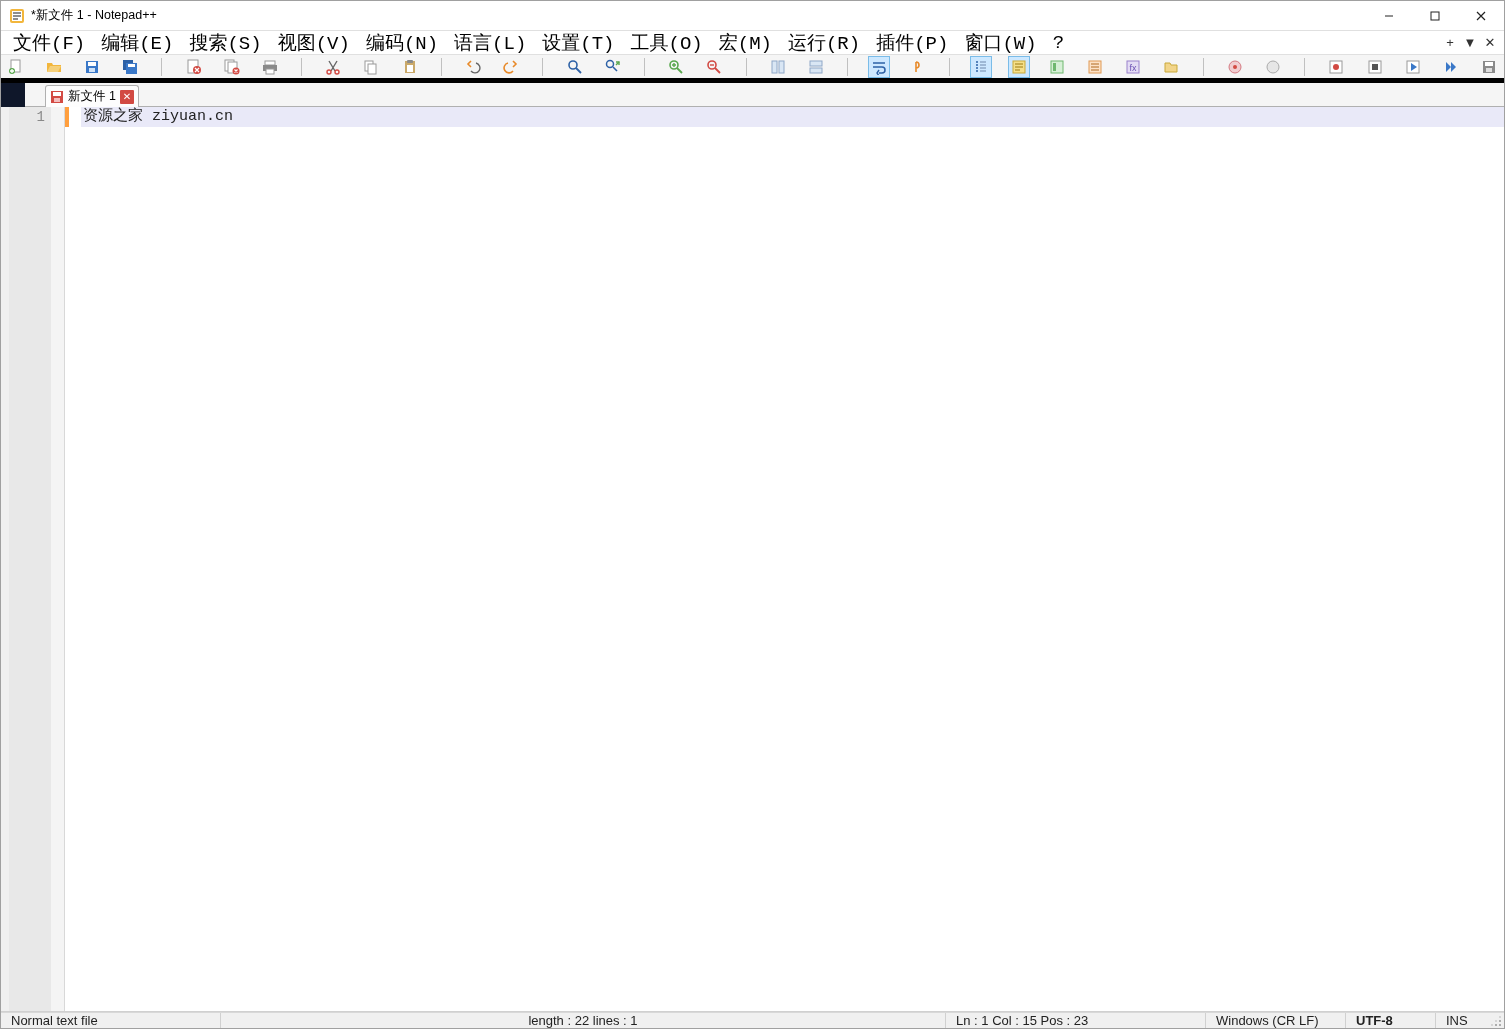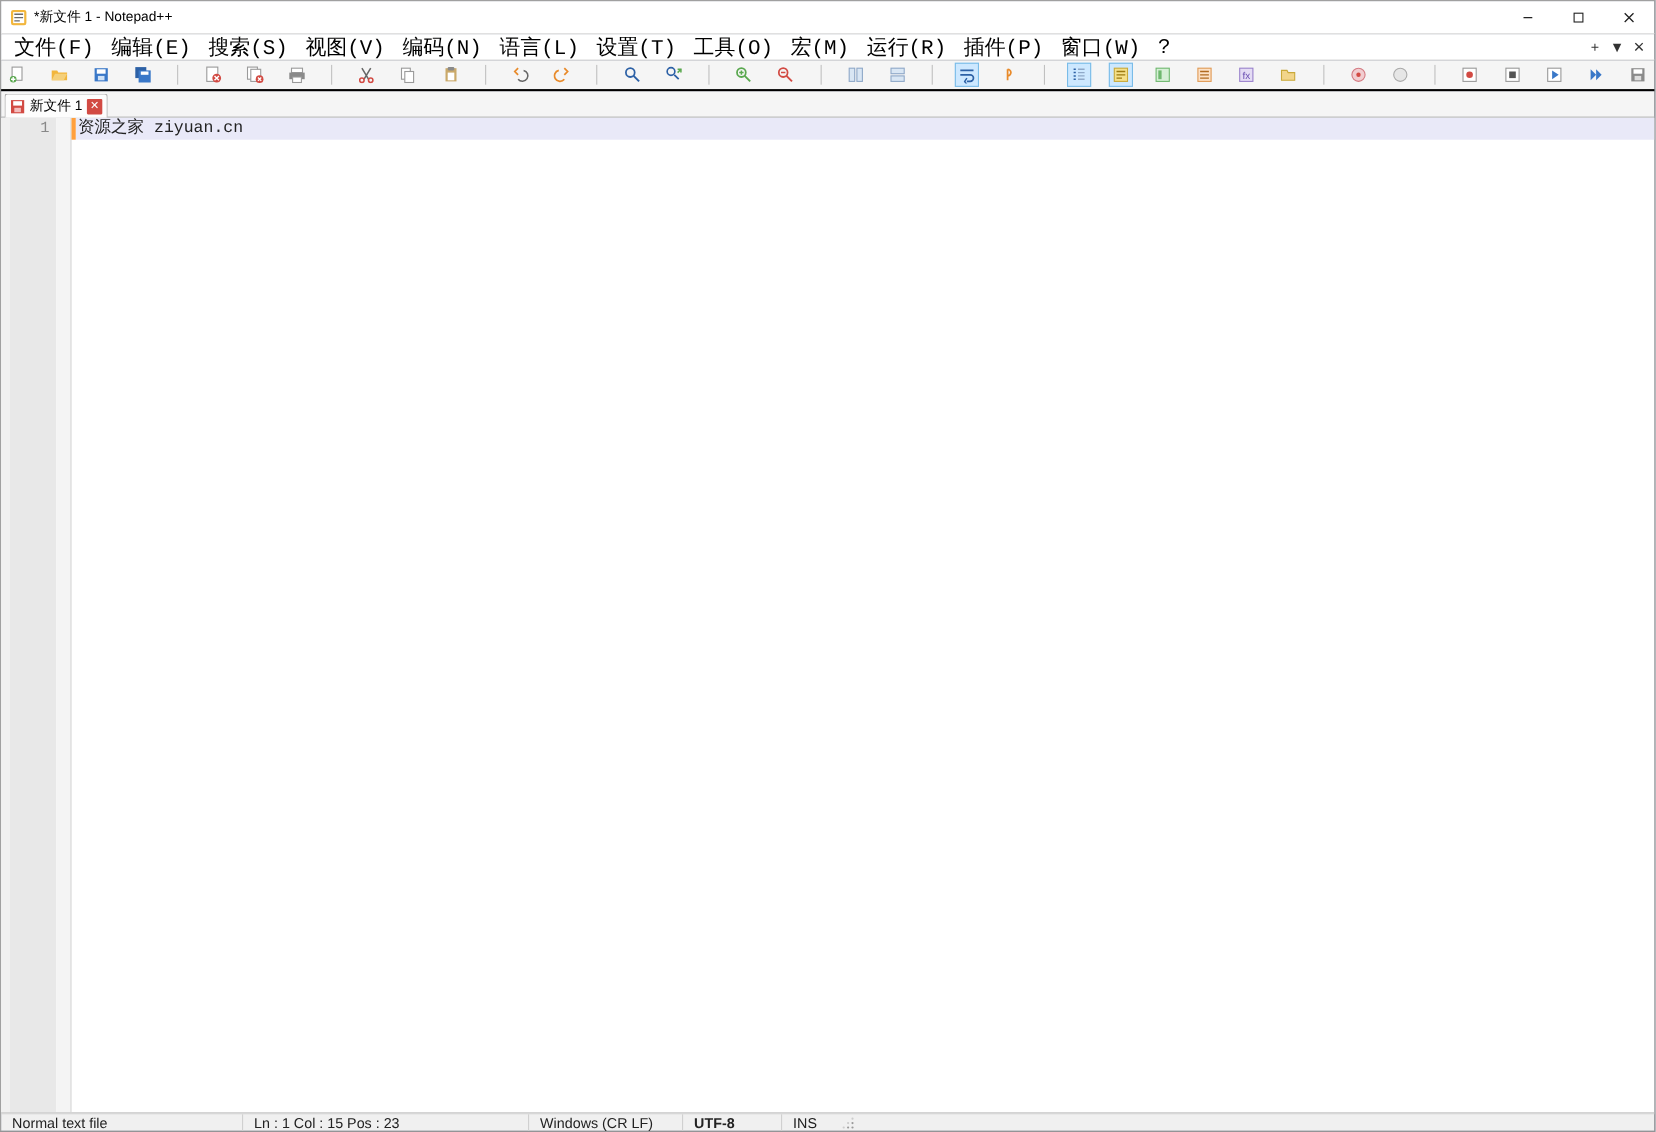--- a/index.html
+++ b/index.html
@@ -13,43 +13,43 @@
   .titlebar .title { flex: 1; font-size: 12.5px; color: #000; }
   .titlebar .win-btn { width: 46px; height: 30px; display: flex; align-items: center; justify-content: center; color: #222; }
 
   
   .menubar { display: flex; align-items: center; height: 24px; background: #fff; border-bottom: 1px solid #e0e0e0; padding: 0 4px; }
   .menubar .menu-item { padding: 2px 8px; font-size: 19px; color: #000; cursor: default; font-family: Liberation Mono, monospace; }
   .menubar .spacer { flex: 1; }
   .menubar .right-btn { width: 20px; text-align: center; color: #333; font-size: 13px; cursor: default; }
 
   
-  .toolbar { display: flex; align-items: center; height: 28px; background: #f5f5f5; border-bottom: 2px solid #000000; padding: 0 4px; gap: 16px; }
+  .toolbar { display: flex; align-items: center; height: 28px; background: #f5f5f5; border-bottom: 5px solid #000000; padding: 0 4px; gap: 16px; }
   .toolbar .tbtn { width: 24px; height: 22px; display: flex; align-items: center; justify-content: center; border: 1px solid transparent; cursor: default; }
   .toolbar .tbtn.active { background: #cde8ff; border: 1px solid #7abce8; }
   .toolbar .sep { width: 6px; height: 22px; margin: 0 2px; display:flex; align-items:center; justify-content:center; }
   .toolbar .sep::before { content:""; display:block; width:1px; height:18px; background:#c0c0c0; }
   .toolbar svg { width: 16px; height: 16px; display: block; }
 
   
-  .tabbar { display: flex; align-items: flex-end; height: 24px; background: #f5f5f5; border-bottom: 1px solid #b0b0b0; padding-left: 3px; }
+  .tabbar { display: flex; align-items: flex-end; height: 24px; background: #f5f5f5; border-bottom: 1px solid #b0b0b0; padding-left: 20px; margin-left: 24px; }
   .tab { display: flex; align-items: center; height: 22px; background: #fdfdfd; border: 1px solid #b0b0b0; border-bottom: none; border-top-left-radius: 3px; border-top-right-radius: 3px; padding: 0 4px 0 4px; font-size: 12.5px; gap: 4px; position: relative; top: 1px; }
   .tab .tab-icon { width: 14px; height: 14px; }
   .tab .tab-close { width: 14px; height: 14px; display: flex; align-items: center; justify-content: center; background:#d24a43; color:#fff; font-size:10px; line-height:1; border-radius:1px; }
 
   
   .editor-wrap { flex: 1; display: flex; background: #fff; overflow: hidden; border-bottom: 1px solid #d0d0d0; }
   .margin-strip { width: 8px; background: #f0f0f0; }
   .gutter { width: 42px; background: #e8e8e8; color: #888; text-align: right; padding-right: 6px; font-family: Consolas, "Courier New", monospace; font-size: 14px; line-height: 20px; }
   .gutter .ln { height: 20px; }
   .fold { width: 14px; background: #f4f4f4; border-right: 1px solid #d8d8d8; }
   .change-marker { width: 4px; background: #ff9f3e; height: 20px; }
   .change-col { width: 4px; }
   .editor { flex: 1; font-family: Consolas, "Courier New", monospace; font-size: 15px; line-height: 20px; background: #fff; color: #222; }
-  .editor .line { height: 20px; padding-left: 2px; white-space: pre; }
+  .editor .line { height: 20px; padding-left: 2px; white-space: pre; margin-left: 12px; }
   .editor .line.current { background: #e9e9f8; }
 
   
   .statusbar { display: flex; align-items: center; height: 16px; background: #f0f0f0; border-top: 1px solid #d8d8d8; font-size: 13px; color: #222; }
   .statusbar .cell { padding: 0 10px; height: 100%; display: flex; align-items: center; border-right: 1px solid #d0d0d0; }
   .statusbar .grow { flex: 1; }
   .statusbar .grip { width: 18px; display:flex; align-items:flex-end; justify-content:flex-end; padding:2px; }
 
   
   .c-blue { fill:#3a78c8; } .c-yell { fill:#f2b63c; } .c-green { fill:#5aa84f; } .c-red { fill:#d24a43; }
@@ -352,20 +352,21 @@
     <div class="change-col">
       <div class="change-marker"></div>
     </div>
     <div class="editor">
       <div class="line current">资源之家 ziyuan.cn</div>
     </div>
   </div>
 
   <div class="statusbar">
     <div class="cell" style="min-width:220px;">Normal text file</div>
+    <div class="cell grow" style="justify-content:center; min-width:260px;">length : 22    lines : 1</div>
     <div class="cell" style="min-width:260px;">Ln : 1    Col : 15    Pos : 23</div>
     <div class="cell" style="min-width:140px;">Windows (CR LF)</div>
     <div class="cell" style="min-width:90px;font-weight:bold;">UTF-8</div>
     <div class="cell" style="min-width:50px; border-right:none;">INS</div>
     <div class="grip">
       <svg width="12" height="12" viewBox="0 0 12 12">
           <circle cx="10" cy="10" r="1" fill="#999"></circle>
           <circle cx="6" cy="10" r="1" fill="#999"></circle>
           <circle cx="10" cy="6" r="1" fill="#999"></circle>
           <circle cx="2" cy="10" r="1" fill="#ccc"></circle>

